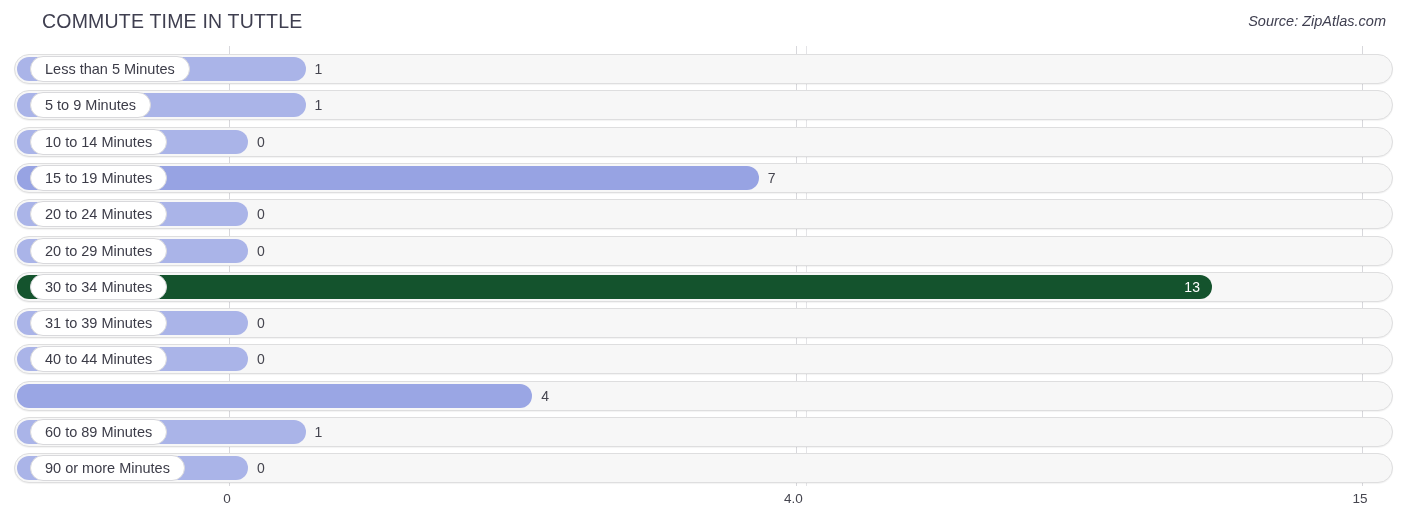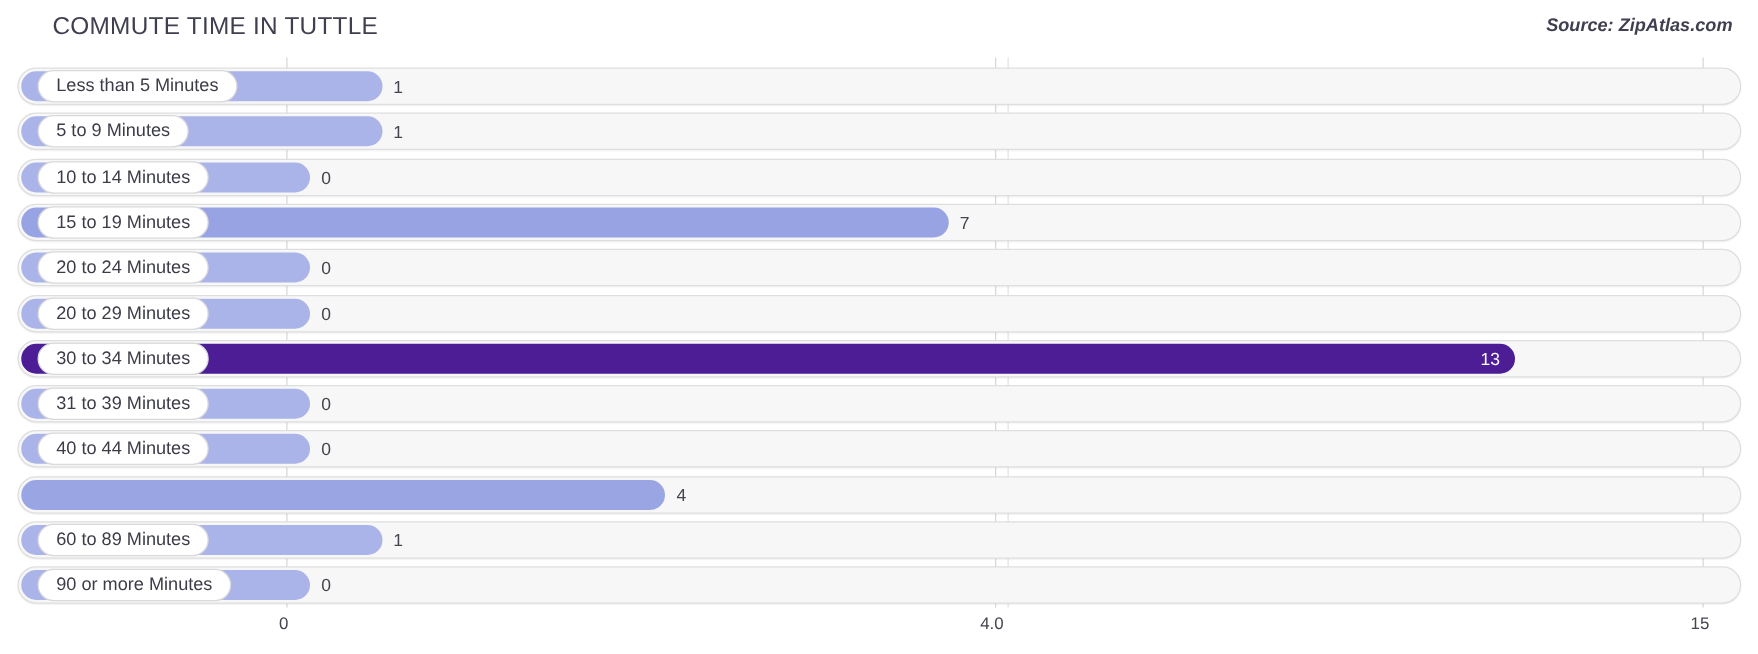--- a/index.html
+++ b/index.html
@@ -32,21 +32,21 @@
     color: #3f3f50;
     font-weight: 400;
     white-space: nowrap;
   }
   .source {
     position: absolute;
     right: 12px;
     top: 13px;
     font-size: 14.5px;
     font-style: italic;
-    font-weight: bold;
+    font-weight: normal;
     color: #3f3f50;
     white-space: nowrap;
   }
 
   
   .plot {
     position: absolute;
     left: 0;
     top: 46px;
     width: 1406px;
@@ -190,21 +190,21 @@
         <div class="label-pill">20 to 24 Minutes</div>
       </div>
       <div class="row" style="top: 189.5px;">
         <div class="track"></div>
         <div class="bar" style="width: 231px; background: rgb(170, 180, 232);"></div>
         <span class="bar-value-outside" style="left: 243px;">0</span>
         <div class="label-pill">20 to 29 Minutes</div>
       </div>
       <div class="row" style="top: 225.8px;">
         <div class="track"></div>
-        <div class="bar" style="width: 1194.93px; background: #4c1d95; padding-left: 28px;">
+        <div class="bar" style="width: 1194.93px; background: #14532d; padding-left: 28px;">
           <span class="bar-value-inside">13</span>
         </div>
         <div class="label-pill">30 to 34 Minutes</div>
       </div>
       <div class="row" style="top: 262.1px;">
         <div class="track"></div>
         <div class="bar" style="width: 231px; background: rgb(170, 180, 232);"></div>
         <span class="bar-value-outside" style="left: 243px;">0</span>
         <div class="label-pill">31 to 39 Minutes</div>
       </div>

